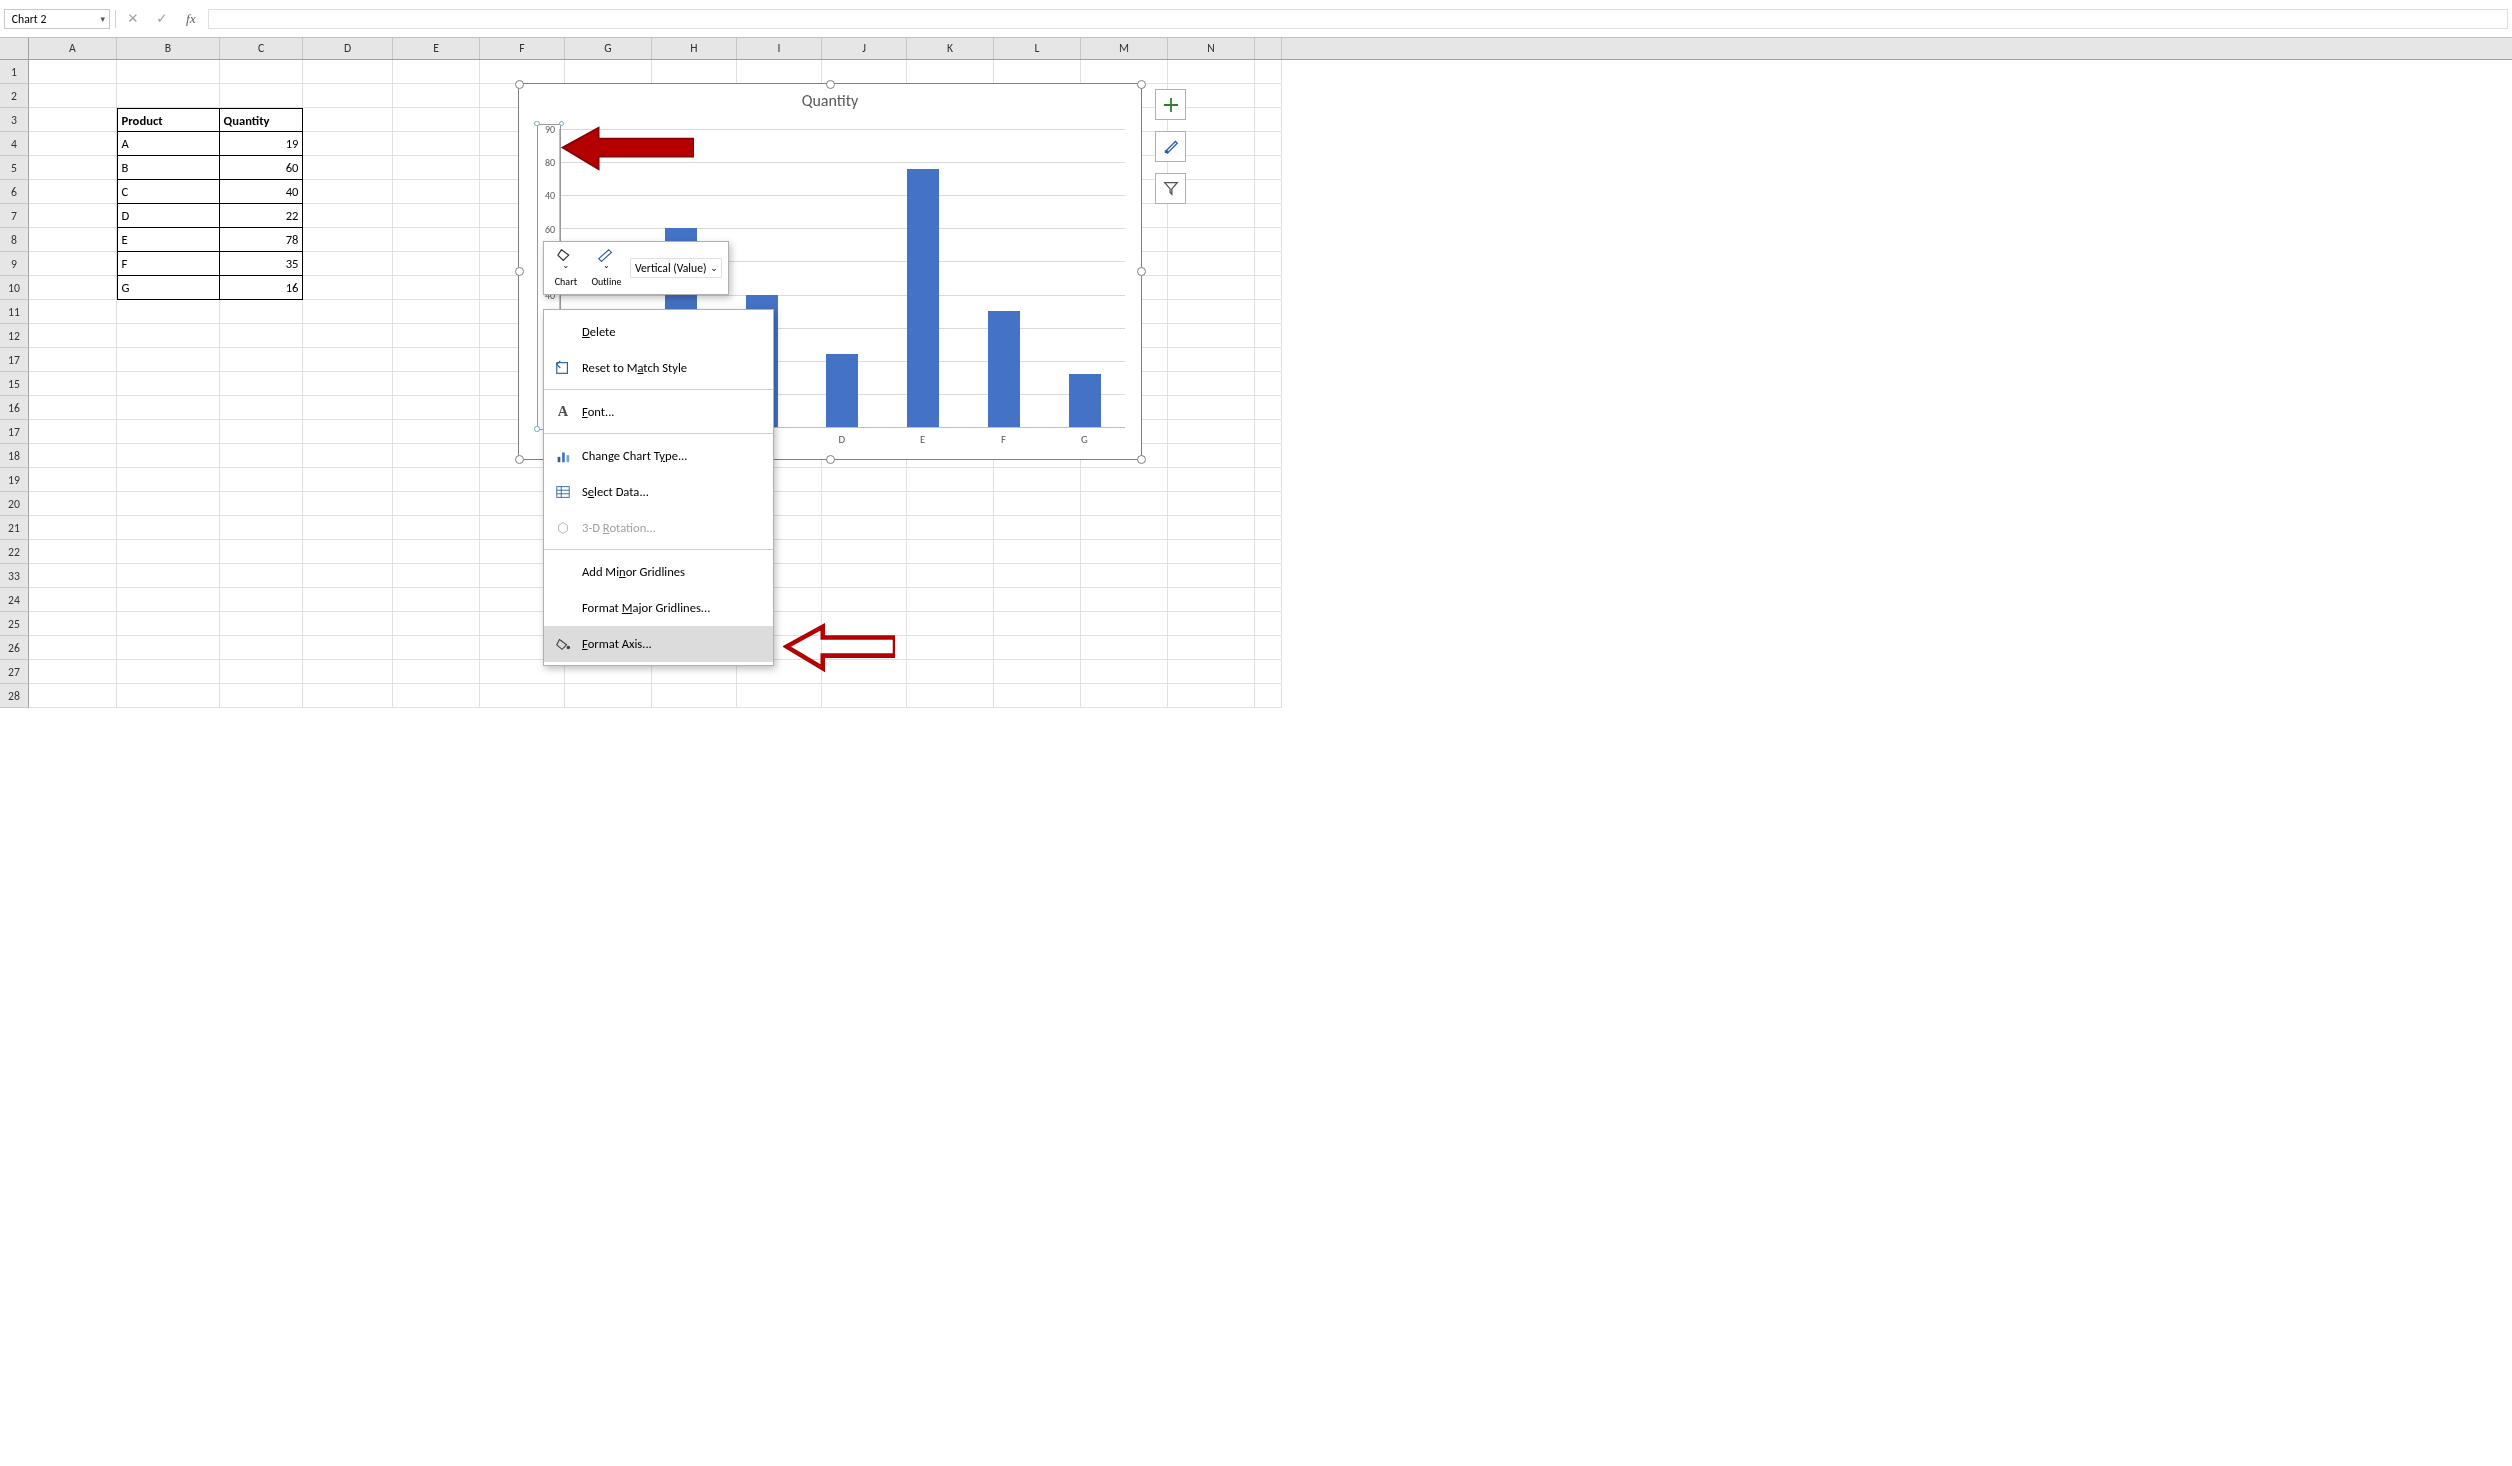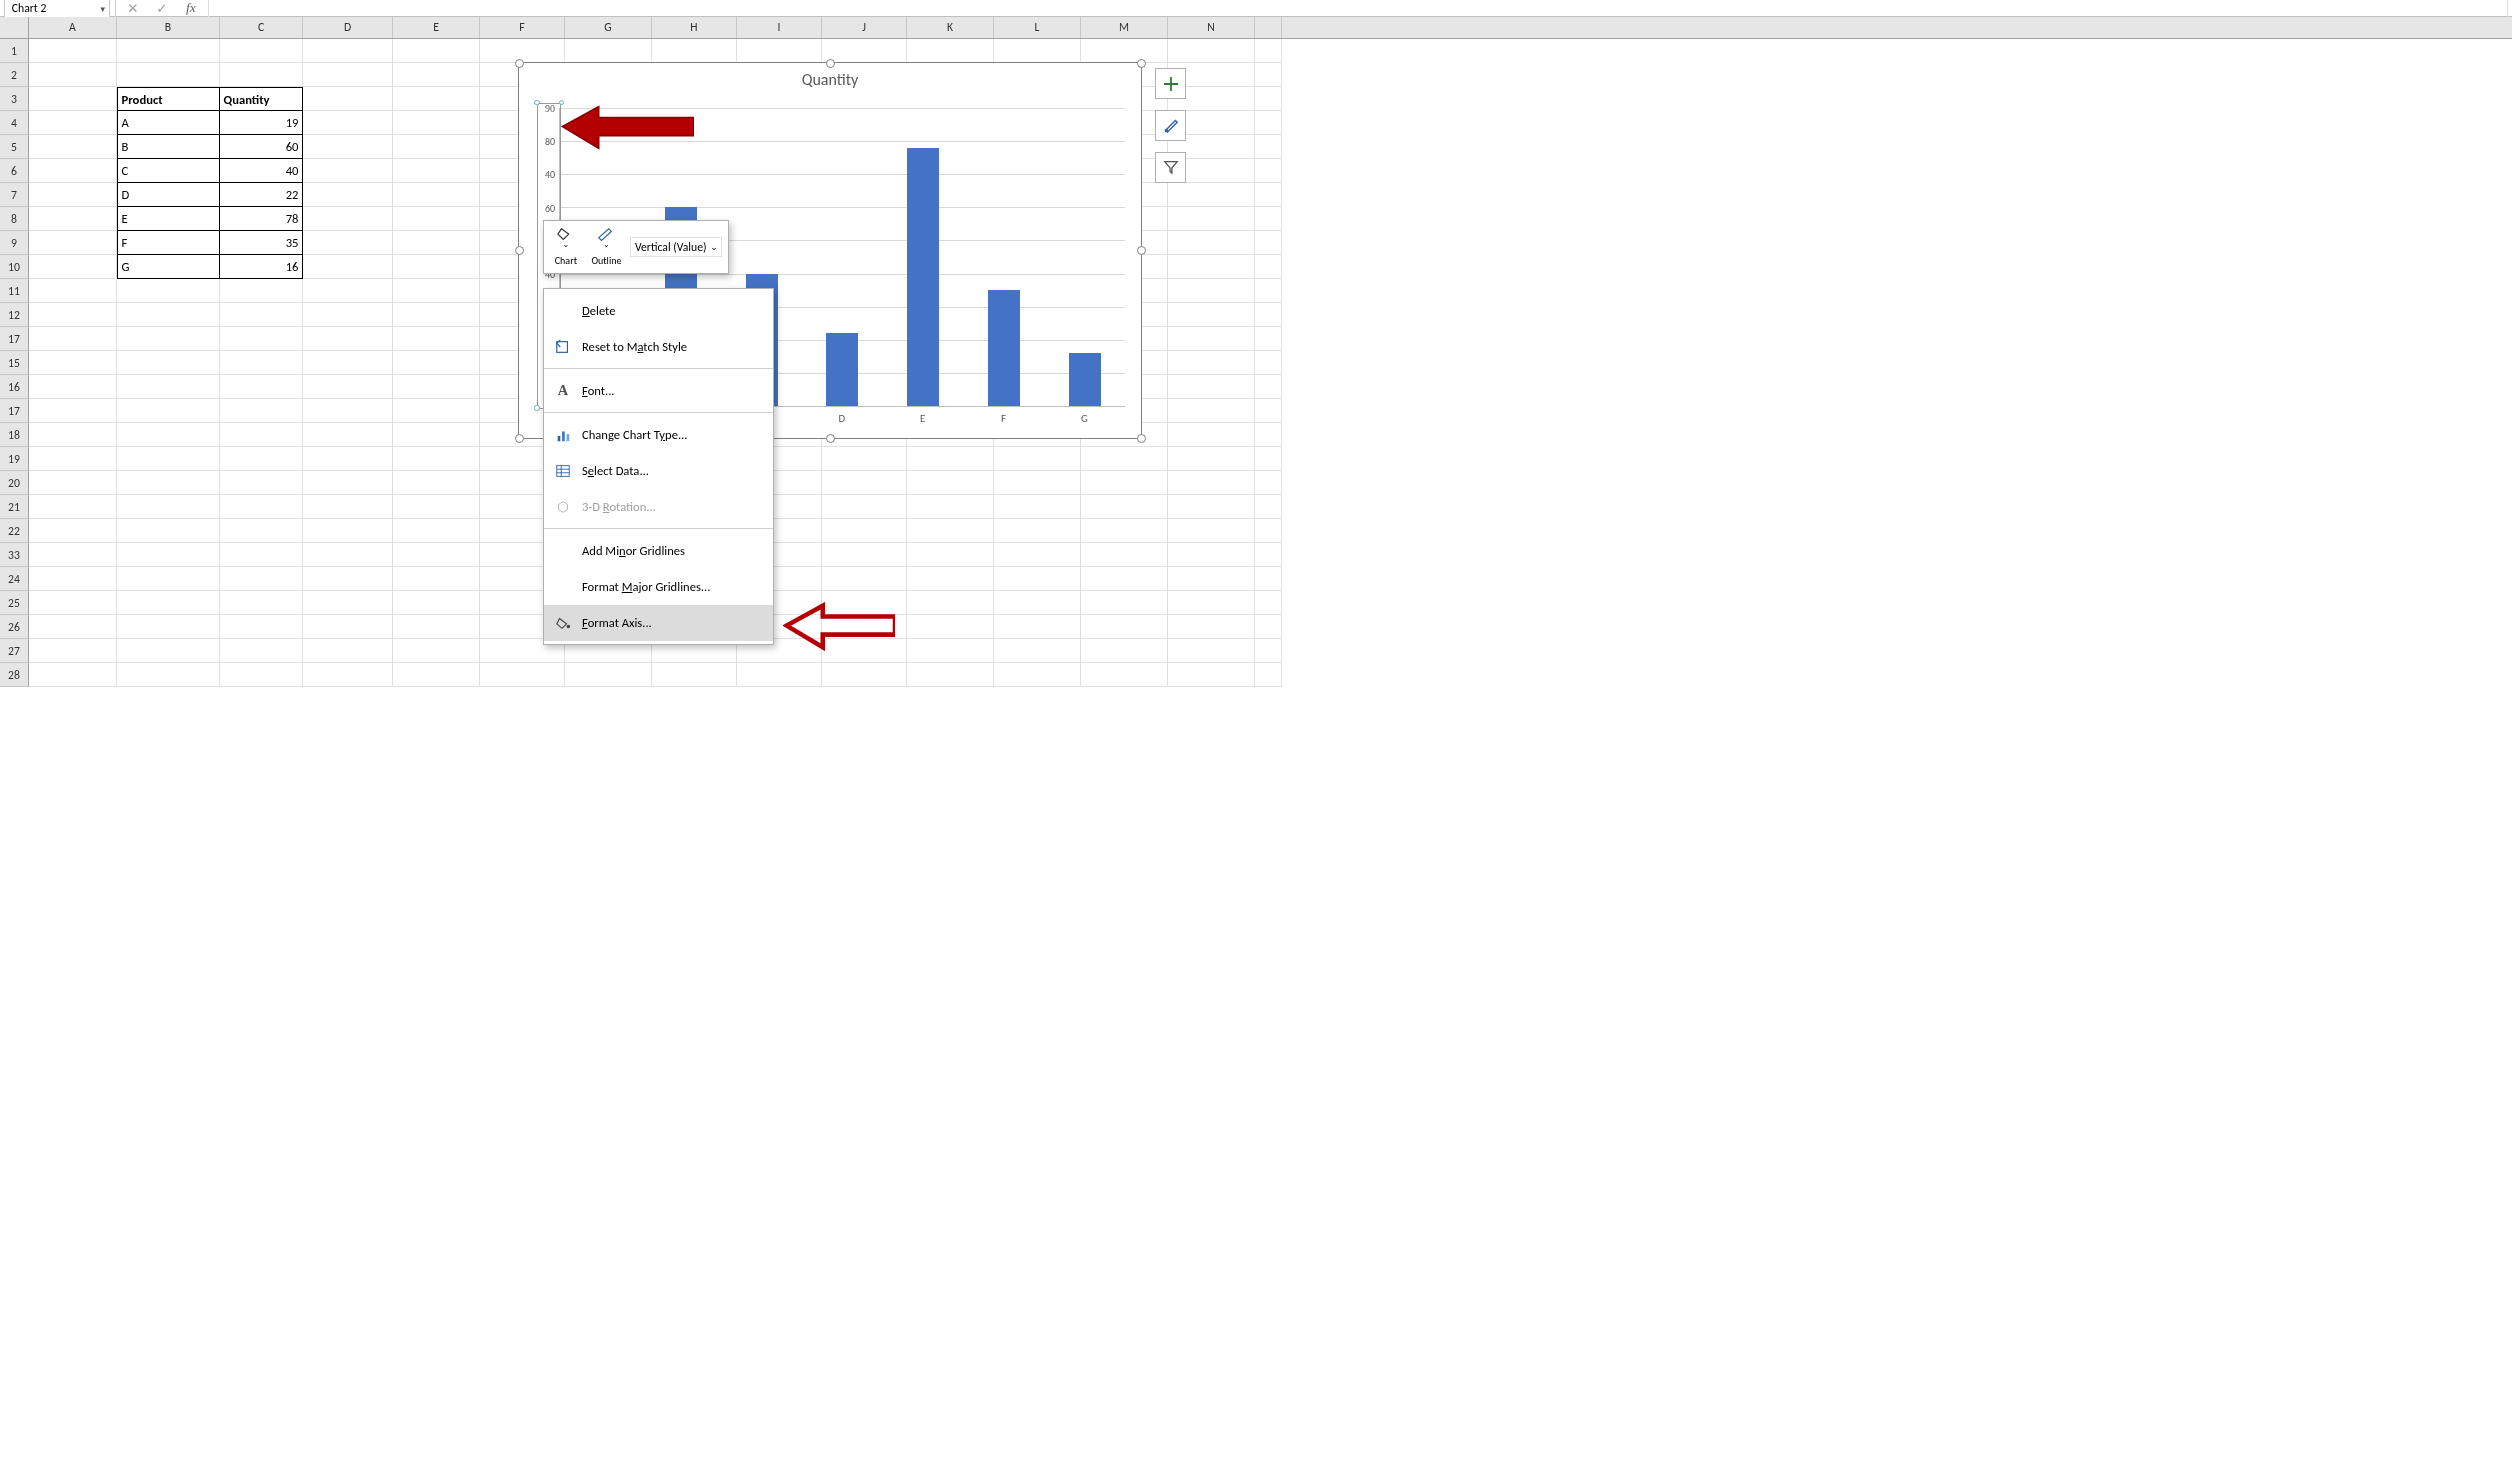--- a/index.html
+++ b/index.html
@@ -9,21 +9,21 @@
   background: #ffffff;
   color: #000;
   user-select: none;
   overflow: hidden;
 }
 
 
 .formula-bar {
   display: flex;
   align-items: center;
-  height: 17px;
+  height: 38px;
   border-bottom: 0.9px solid #c0c0c0;
   background: #fff;
   padding: 1.8px 3.6px;
   gap: 5.4px;
 }
 .name-box {
   width: 106px;
   height: 20px;
   border: 0.9px solid #c8c8c8;
   background: #fff;
@@ -793,21 +793,21 @@
       <div class="y-axis" id="y-axis">
           <div class="y-tick" style="top: 100%;">0</div>
           <div class="y-tick" style="top: 88.8889%;">10</div>
           <div class="y-tick" style="top: 77.7778%;">20</div>
           <div class="y-tick" style="top: 66.6667%;">30</div>
           <div class="y-tick" style="top: 55.5556%;">40</div>
           <div class="y-tick" style="top: 44.4444%;">50</div>
           <div class="y-tick" style="top: 33.3333%;">60</div>
           <div class="y-tick" style="top: 22.2222%;">40</div>
           <div class="y-tick" style="top: 11.1111%;">80</div>
-          <div class="y-tick" style="top: 0%; font-family: Liberation Serif, serif;">90</div>
+          <div class="y-tick" style="top: 0%;">90</div>
         </div>
       <div class="plot-grid" id="plot-grid">
         <div class="gridline" style="top: 88.8889%;"></div>
           <div class="gridline" style="top: 77.7778%;"></div>
           <div class="gridline" style="top: 66.6667%;"></div>
           <div class="gridline" style="top: 55.5556%;"></div>
           <div class="gridline" style="top: 44.4444%;"></div>
           <div class="gridline" style="top: 33.3333%;"></div>
           <div class="gridline" style="top: 22.2222%;"></div>
           <div class="gridline" style="top: 11.1111%;"></div>

